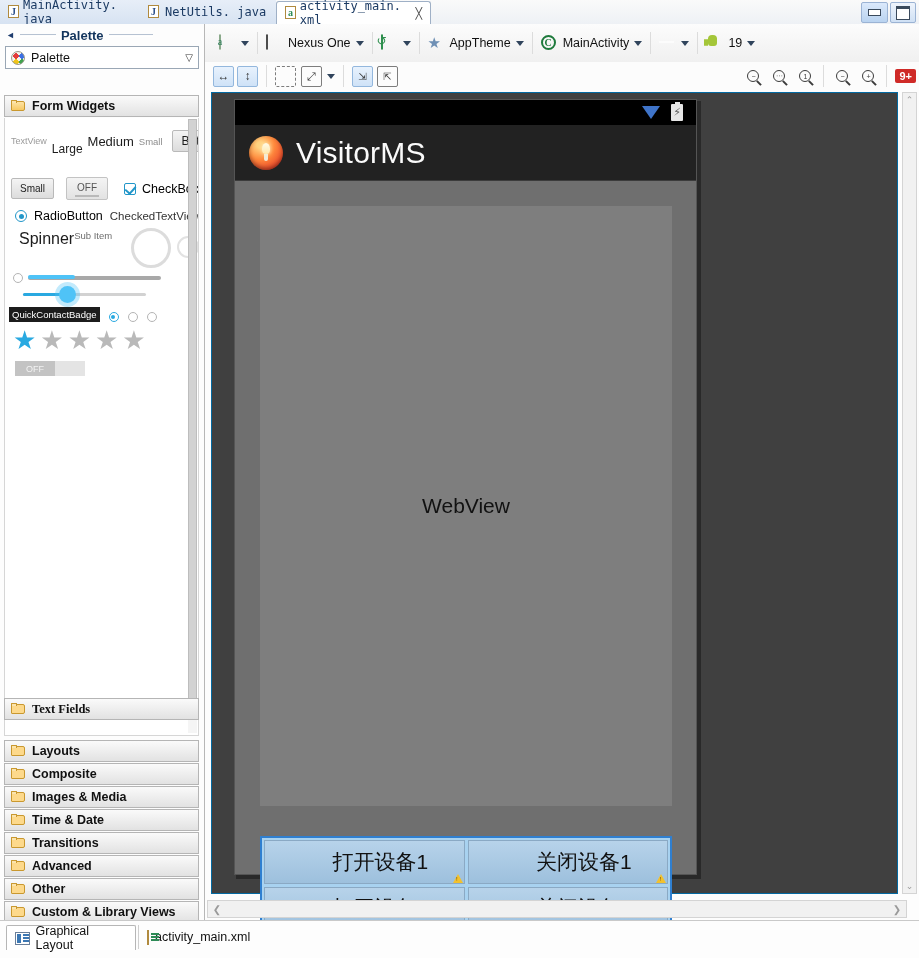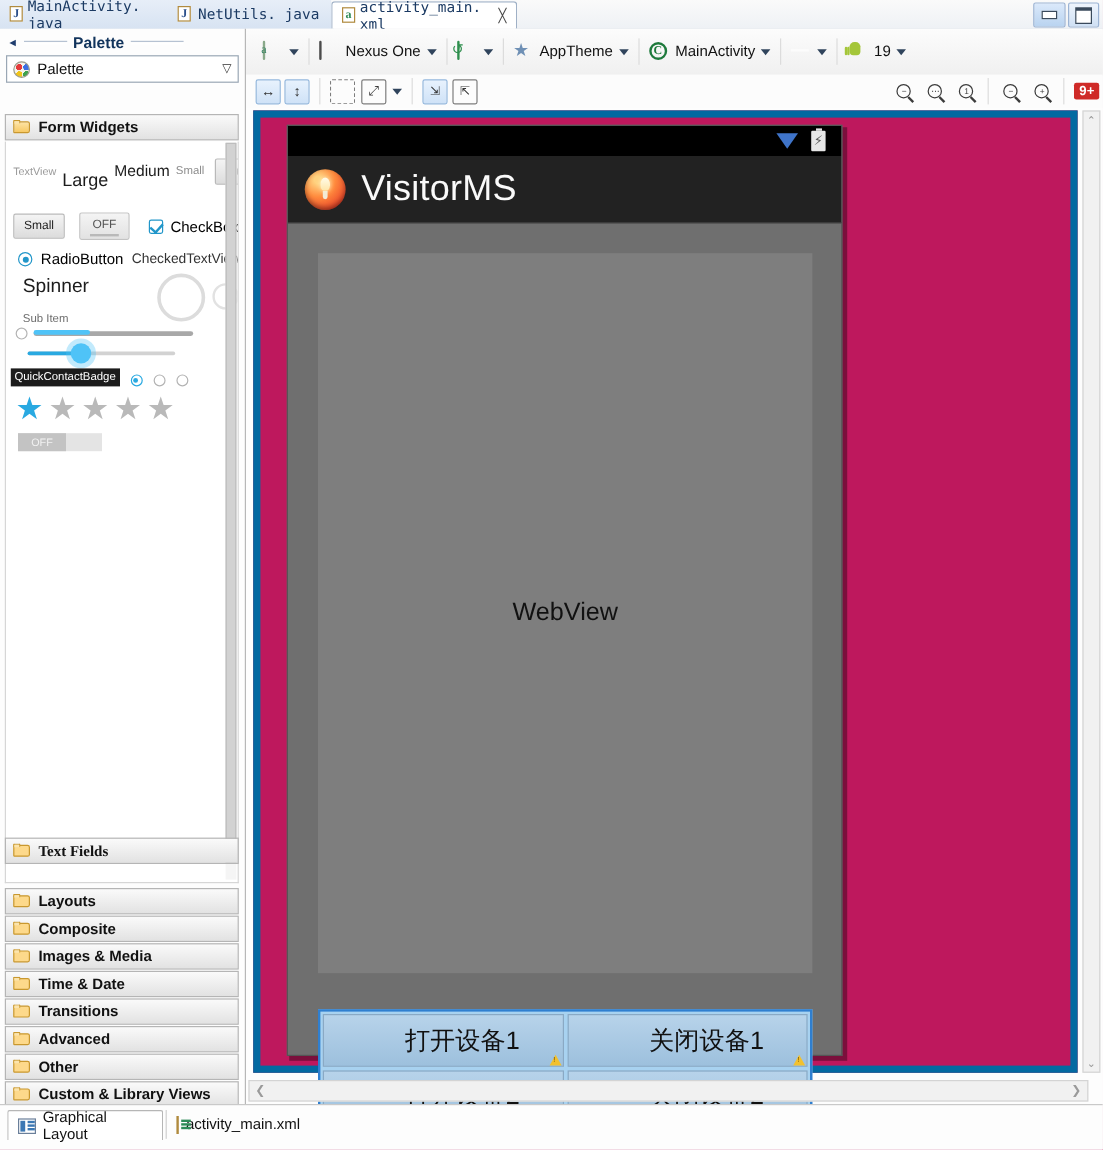--- a/index.html
+++ b/index.html
@@ -153,22 +153,22 @@
   .tgl{width:21px;height:21px;border:1px solid #93b7dd;background:linear-gradient(#e8f2fd,#cfe2f7);
     border-radius:2px;display:flex;align-items:center;justify-content:center;font-size:12px;color:#333;box-sizing:border-box;}
   .tgl.plain{border-color:transparent;background:transparent;}
   .zbtn{width:20px;height:20px;display:flex;align-items:center;justify-content:center;position:relative;}
   .mag{width:12px;height:12px;border:1.6px solid #3b3b3b;border-radius:50%;box-sizing:border-box;
     position:relative;font-size:7px;display:flex;align-items:center;justify-content:center;color:#3b3b3b;}
   .mag:after{content:"";position:absolute;right:-4px;bottom:-3px;width:6px;height:1.8px;background:#3b3b3b;transform:rotate(45deg);}
   .badge9{background:#cf2a27;color:#fff;font-size:11px;font-weight:bold;padding:1px 4px;border-radius:2px;}
 
   .canvasArea{position:absolute;left:0;top:66px;width:714px;height:830px;background:#fdfdfd;}
-  .grayStage{position:absolute;left:6px;top:2px;width:687px;height:802px;background:#be185d;
-    border:6px solid #0369a1;box-sizing:border-box;text-decoration:underline;}
+  .grayStage{position:absolute;left:6px;top:2px;width:687px;height:802px;background:#404040;
+    border:1px solid #0369a1;box-sizing:border-box;text-decoration:underline;}
   .deviceShadow{position:absolute;left:24px;top:8px;width:465px;height:778px;background:rgba(0,0,0,.35);}
   .device{position:absolute;left:22px;top:6px;width:463px;height:776px;background:#6f6f6f;
     border:1px solid #555;box-sizing:border-box;}
   .statusbar{position:absolute;left:0;top:0;width:100%;height:25px;background:#000;}
   .sbWifi{position:absolute;right:36px;top:6px;width:0;height:0;border-left:9px solid transparent;
     border-right:9px solid transparent;border-top:13px solid #3f74c9;}
   .sbBatt{position:absolute;right:13px;top:4px;width:12px;height:17px;background:#e6e6e6;border-radius:1px;}
   .sbBatt:before{content:"";position:absolute;left:3.5px;top:-2px;width:5px;height:2px;background:#e6e6e6;}
   .sbBatt:after{content:"\26A1";position:absolute;inset:0;display:flex;align-items:center;justify-content:center;
     font-size:11px;color:#5c5c5c;}
@@ -276,42 +276,42 @@
 
     <div class="catHeader" style="top:71px;">
       <span class="folder open"></span>
       <span class="nm">Form Widgets</span>
     </div>
 
     <div class="widgetArea">
 
       <div class="wrow" style="left:6px;top:8px;gap:5px;">
         <span class="tvLabel" style="font-size:9px;">TextView</span>
-        <span style="font-size:15px;color:#1c1c1c;margin-top:16px;">Large</span>
+        <span style="font-size:12px;color:#1c1c1c;margin-top:16px;">Large</span>
         <span style="font-size:13px;color:#1c1c1c;">Medium</span>
         <span style="font-size:9.5px;color:#8d8d8d;">Small</span>
         <span class="btnWidget" style="margin-left:4px;">Button</span>
       </div>
 
       <div class="wrow" style="left:6px;top:59px;gap:12px;">
         <span class="smallBtn">Small</span>
         <span class="offBtn">OFF</span>
         <span style="display:flex;align-items:center;gap:6px;margin-left:4px;">
           <span class="cbBox"></span>
           <span style="font-size:12.5px;">CheckBox</span>
         </span>
       </div>
 
       <div class="wrow" style="left:10px;top:91px;gap:7px;">
         <span class="radioDot"></span>
         <span style="font-size:12.5px;">RadioButton</span>
         <span style="font-size:11.5px;color:#333;">CheckedTextView</span>
       </div>
 
-      <div class="wrow" style="left:14px;top:112px;flex-direction:column;align-items:flex-start;gap:12px;">
+      <div class="wrow" style="left:14px;top:112px;flex-direction:row;align-items:flex-start;">
         <span style="font-size:16px;color:#1c1c1c;">Spinner</span>
         <span style="font-size:9.5px;color:#6e6e6e;">Sub Item</span>
       </div>
       <div class="wrow" style="left:126px;top:110px;">
           <span class="spinnerBig"></span>
         </div>
       <div class="wrow" style="left:172px;top:118px;">
           <span class="spinnerSm"></span>
         </div>
 

